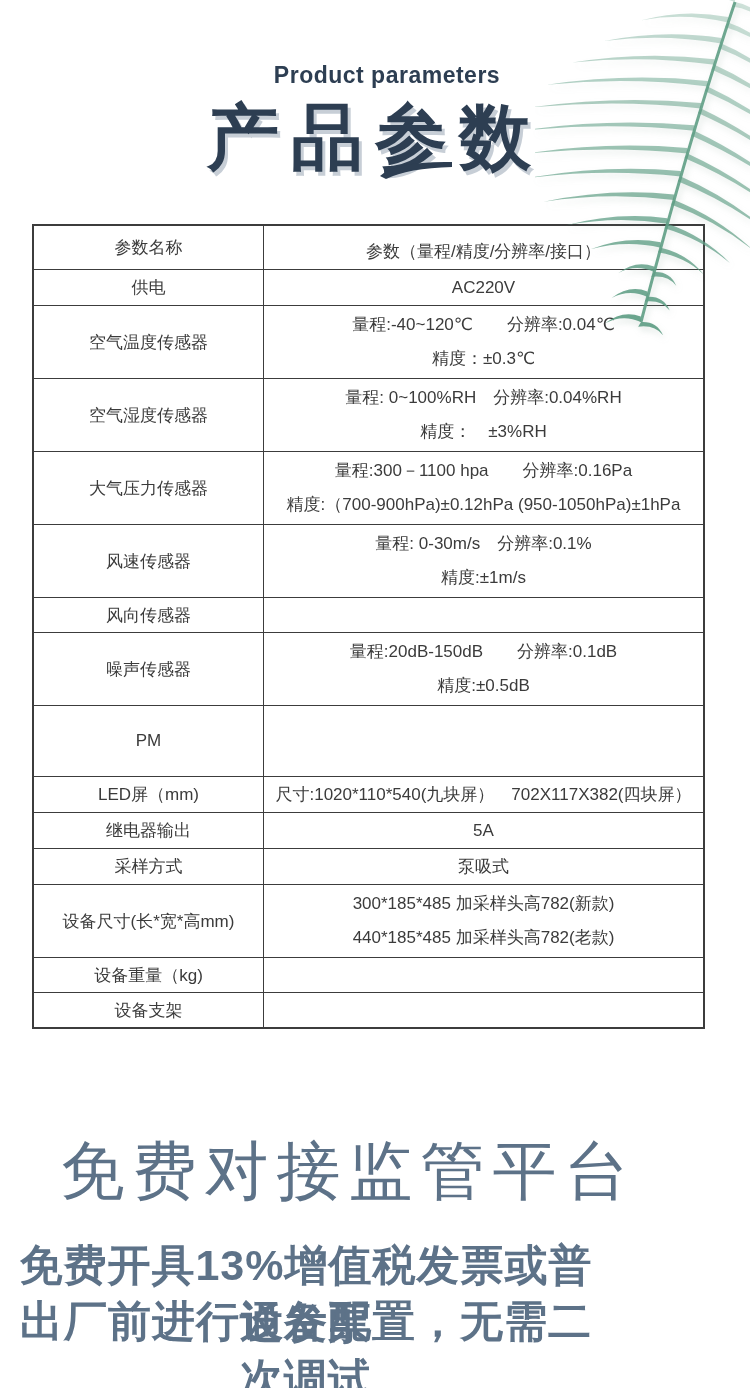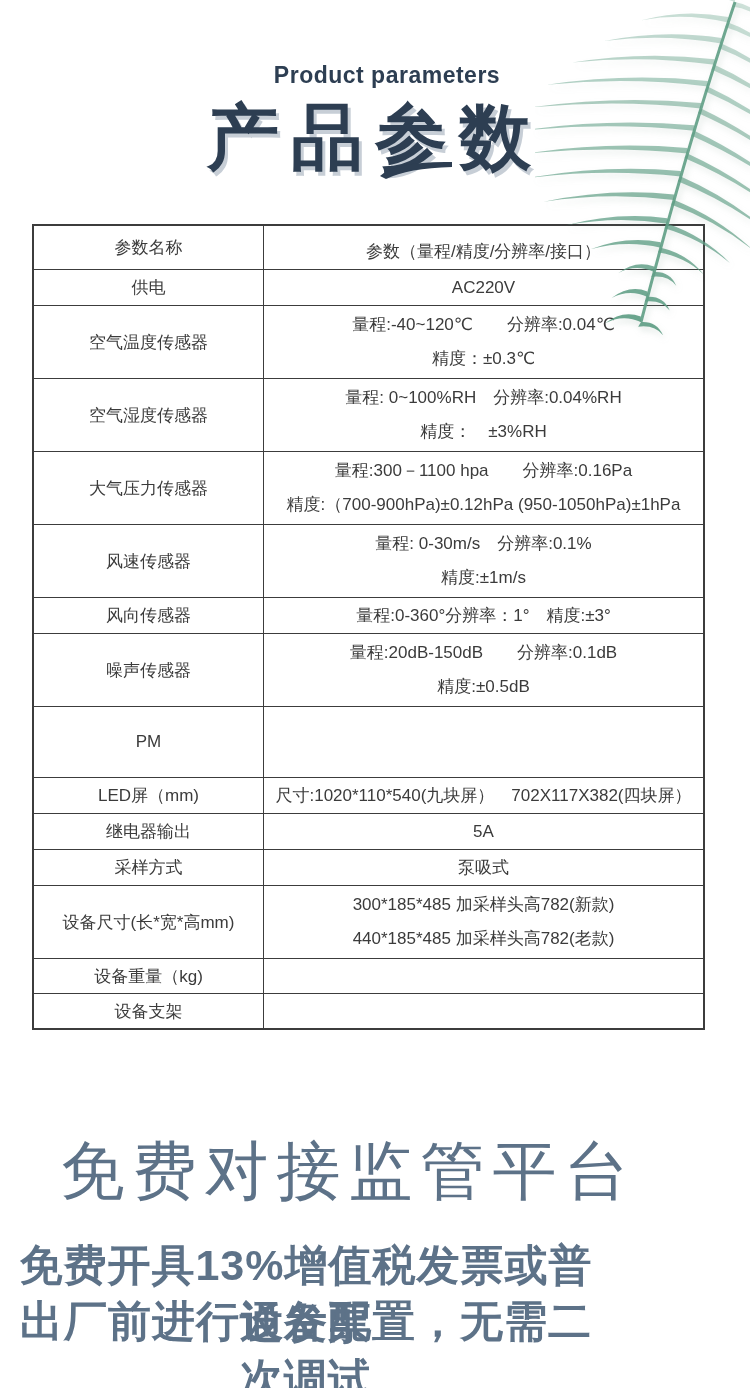--- a/index.html
+++ b/index.html
@@ -171,21 +171,20 @@
       <div class="cell-value"><div class="vline">量程:300－1100 hpa　　分辨率:0.16Pa</div><div class="vline">精度:（700-900hPa)±0.12hPa (950-1050hPa)±1hPa</div></div>
     </div>
 
     <div class="trow two">
       <div class="cell-name">风速传感器</div>
       <div class="cell-value"><div class="vline">量程: 0-30m/s　分辨率:0.1%</div><div class="vline">精度:±1m/s</div></div>
     </div>
 
     <div class="trow">
       <div class="cell-name">风向传感器</div>
-      <div class="cell-value"><div class="vline">量程:0-360°分辨率：1°　精度:±3°</div></div>
     </div>
 
     <div class="trow two">
       <div class="cell-name">噪声传感器</div>
       <div class="cell-value"><div class="vline">量程:20dB-150dB　　分辨率:0.1dB</div><div class="vline">精度:±0.5dB</div></div>
     </div>
 
     <div class="trow two">
       <div class="cell-name">PM</div>
     </div>

